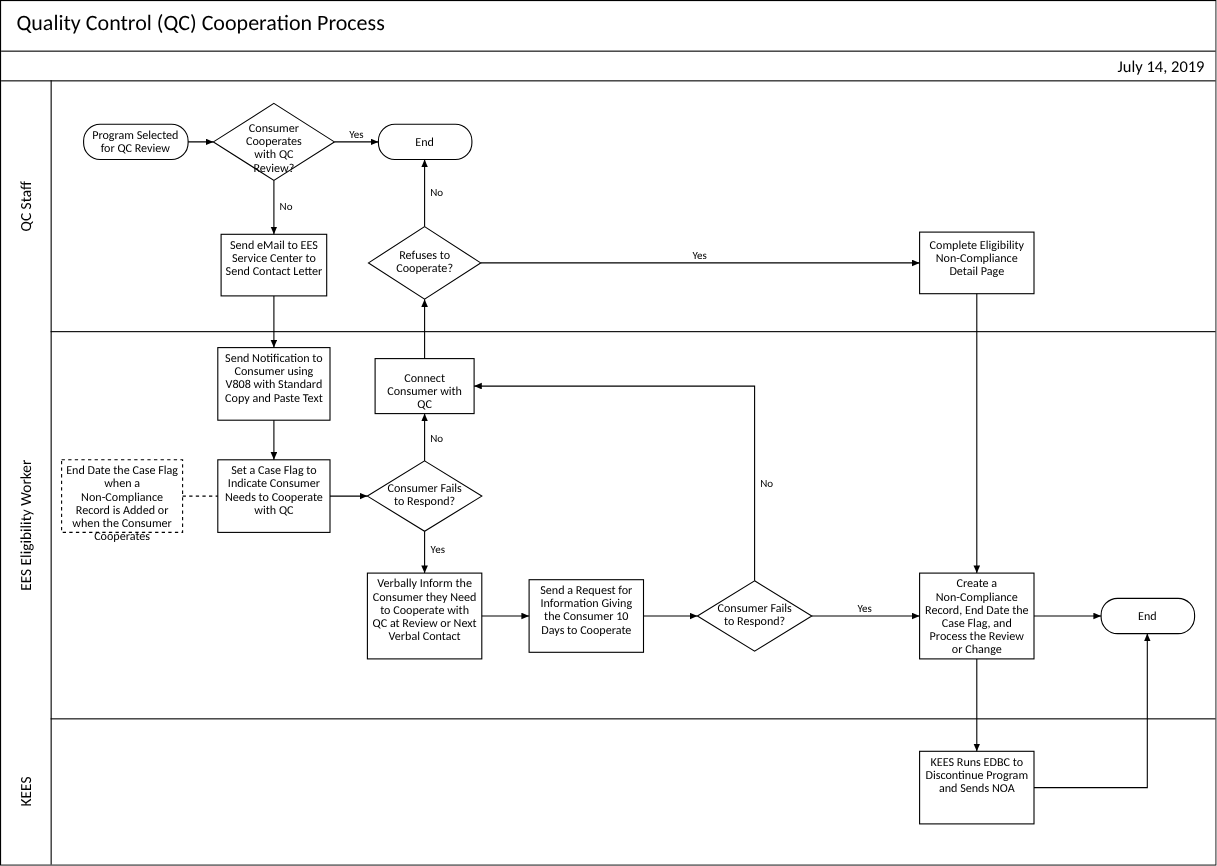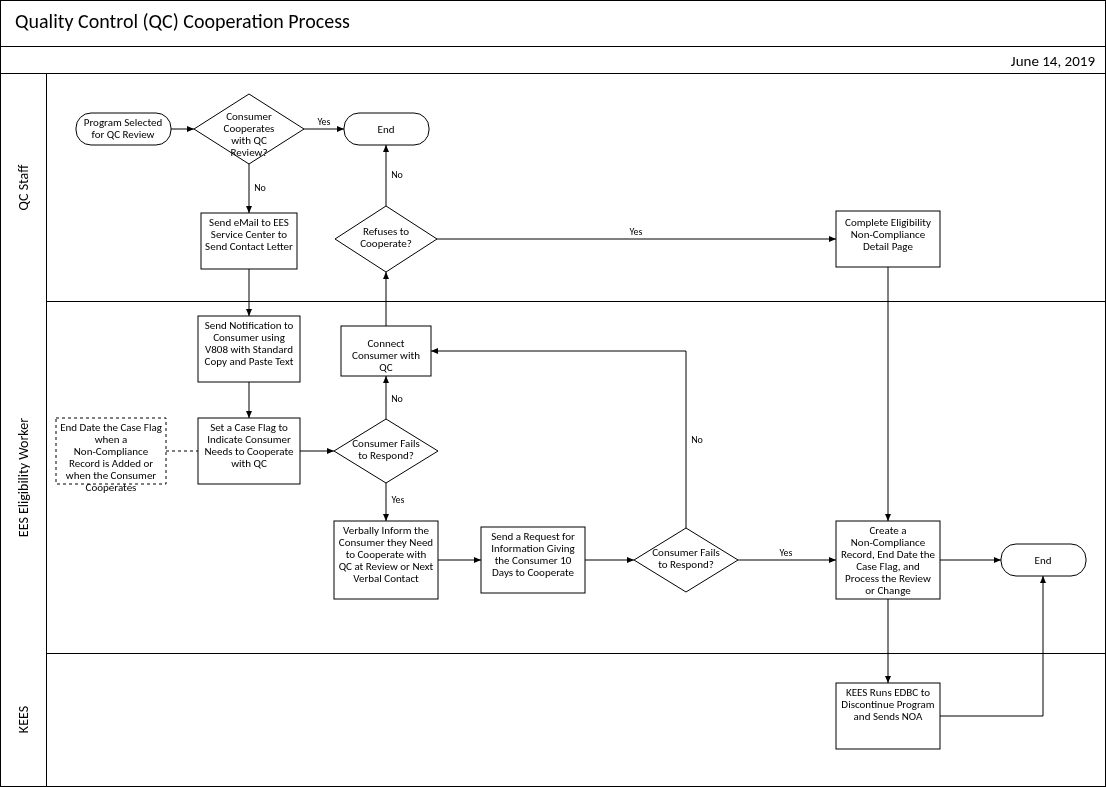--- a/index.html
+++ b/index.html
@@ -20,21 +20,21 @@
   .txt{font-family:Calibri,Arial,sans-serif;font-size:11px;text-anchor:middle;}
   .lbl{font-family:Calibri,Arial,sans-serif;font-size:10px;text-anchor:middle;}
   .arrow{stroke:#000;stroke-width:1;fill:none;marker-end:url(#ah);}
 </style>
 </head>
 <body>
 
 <div class="page">
   <div class="title">Quality Control (QC) Cooperation Process</div>
   <div class="hr1"></div>
-  <div class="date">June 14, 2019</div>
+  <div class="date">July 14, 2019</div>
   <div class="hr2"></div>
   <div class="lanes">
     <div class="lane-border-left"></div>
     <div class="lane-sep1"></div>
     <div class="lane-sep2"></div>
     <div class="lane-label" style="top:0;height:228px">
         <span>QC Staff</span>
       </div>
     <div class="lane-label" style="top:228px;height:352px">
         <span>EES Eligibility Worker</span>

